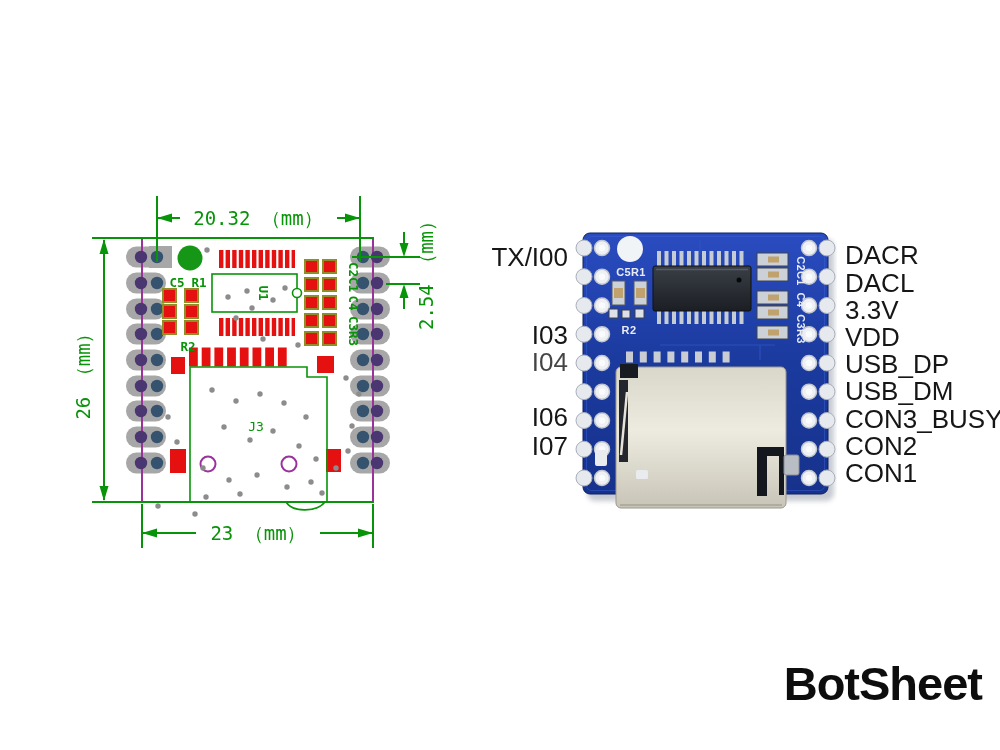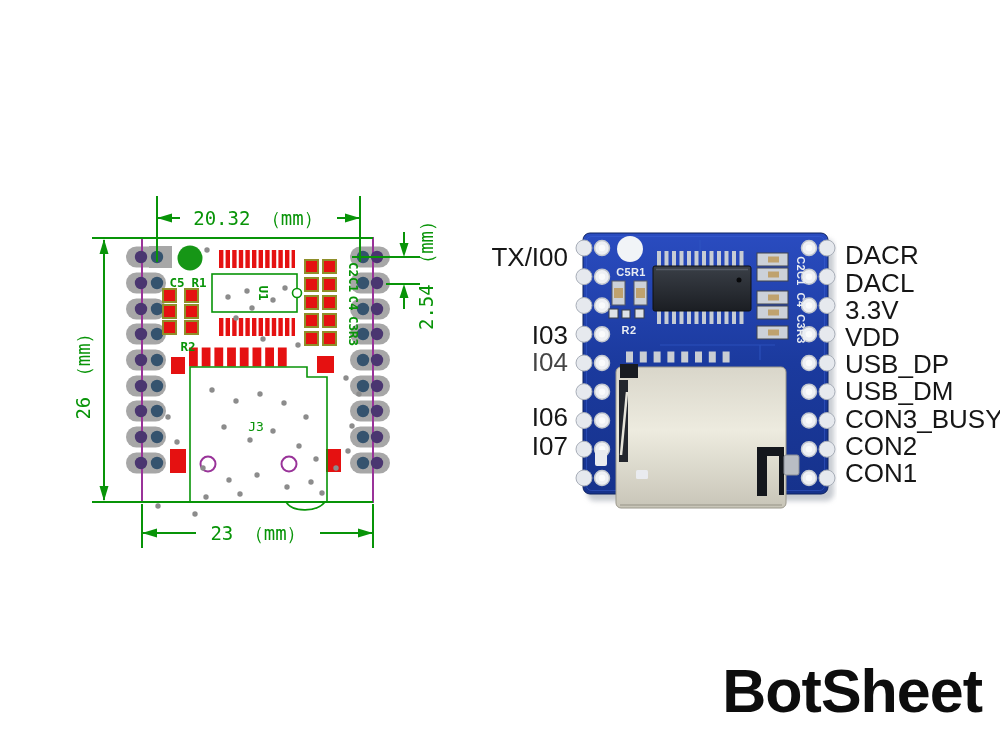--- a/index.html
+++ b/index.html
@@ -7,21 +7,21 @@
           font-family:"Liberation Sans",sans-serif;}
   svg text{user-select:none;}
   .cad{font-family:"DejaVu Sans Mono",monospace;fill:#089408;}
   .cad-dim{font-size:19px;}
   .cad-ref{font-size:12.5px;font-weight:bold;}
   .silk{font-family:"Liberation Sans",sans-serif;font-size:11px;font-weight:bold;fill:#e9edf3;letter-spacing:.4px;}
   .pin-label{position:absolute;height:22px;line-height:22px;font-size:26px;color:#161616;}
   .pin-label.left{left:418px;width:150px;text-align:right;}
   .pin-label.right{left:845px;width:170px;text-align:left;}
   .pin-label.faded{opacity:.8;}
-  .brand-name{position:absolute;right:18px;top:656px;font-size:61px;font-weight:700;
+  .brand-name{position:absolute;right:18px;top:656px;font-size:47px;font-weight:700;
               letter-spacing:-1px;color:#0d0d0d;text-align:right;}
   .brand-url{position:absolute;right:18px;top:704px;font-size:24px;font-weight:400;color:#111;}
 </style>
 </head>
 <body>
 
 <div class="canvas">
 
   <svg style="position:absolute;left:55px;top:185px;" width="400" height="375" viewBox="55 185 400 375" xmlns="http://www.w3.org/2000/svg">
     <defs>

